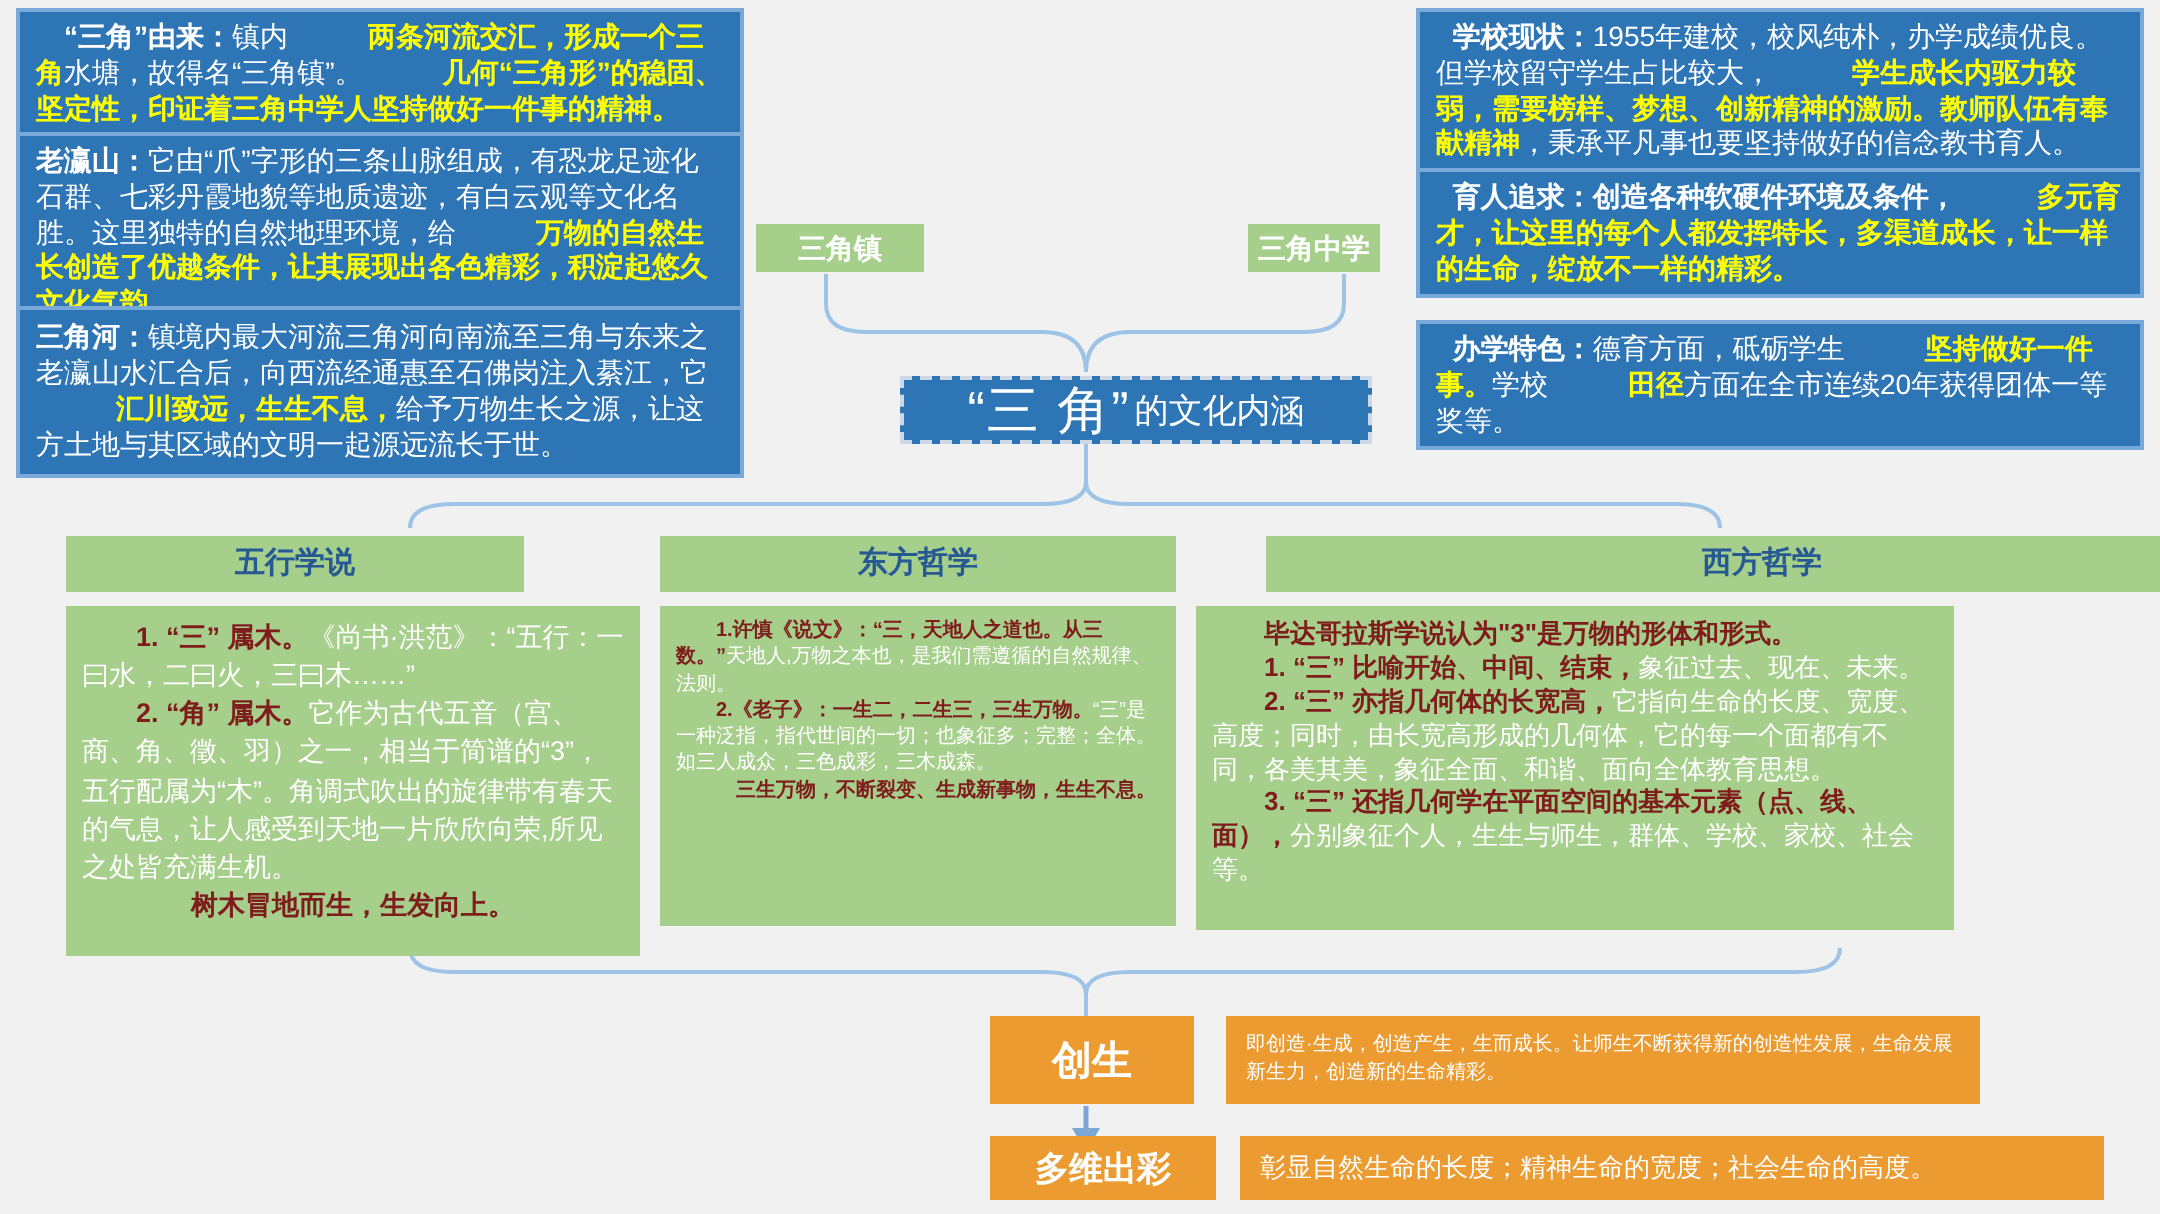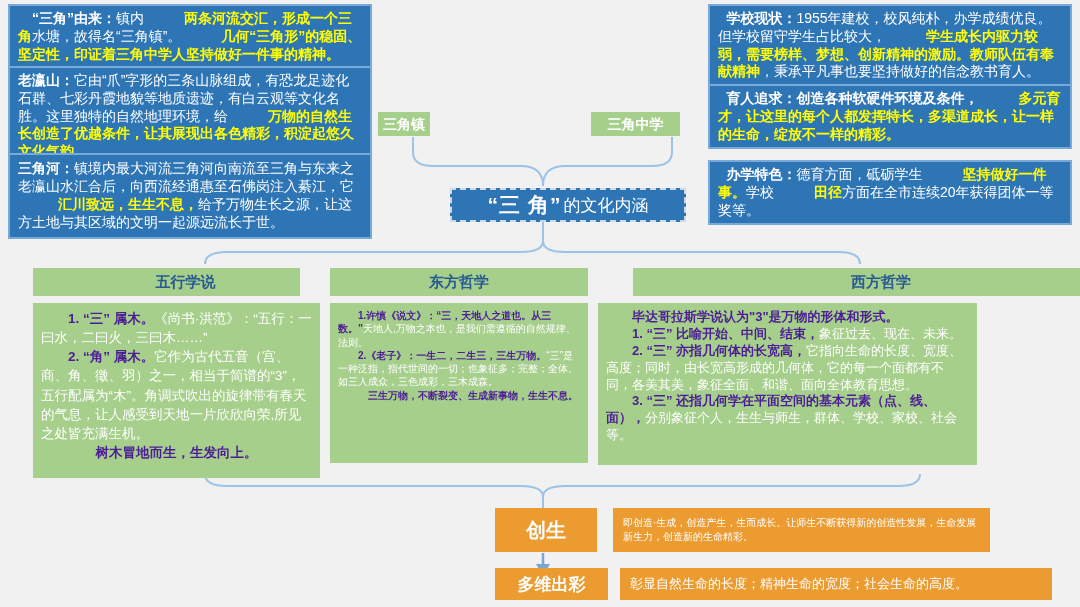--- a/index.html
+++ b/index.html
@@ -23,45 +23,45 @@
   .rp1{left:708px;top:4px;min-height:72px;}
   .rp2{left:708px;top:84px;min-height:64px;}
   .rp3{left:708px;top:160px;min-height:62px;}
   .indent1 p{text-indent:1em;}
   .indent05 p{text-indent:0.6em;}
 
   
   .r-n{color:inherit;}
   .r-b{font-weight:bold;}
   .r-y{color:#ffff00;font-weight:bold;padding-left:40px;}
-  .r-d{color:#4c1d95;font-weight:bold;}
+  .r-d{color:#7f1d1d;font-weight:bold;}
 
   
   .node{
     position:absolute;background:#a6cf8c;color:#fff;font-weight:bold;
     font-size:14px;text-align:center;line-height:24px;height:24px;
   }
-  .node-town{left:378px;top:112px;width:52px;}
-  .node-school{left:591px;top:112px;width:89px;}
+  .node-town{left:378px;top:112px;width:84px;}
+  .node-school{left:624px;top:112px;width:66px;}
 
   
   .title-box{
     position:absolute;left:450px;top:188px;width:236px;height:34px;
     background:#2e75b6;border:2px dashed #cdd9e6;box-sizing:border-box;
     color:#fff;display:flex;align-items:center;justify-content:center;gap:2px;
   }
-  .t-strong{font-size:21px;font-weight:bold;letter-spacing:1px;}
+  .t-strong{font-size:26px;font-weight:normal;letter-spacing:1px;}
   .t-rest{font-size:17px;}
 
   
   .col-header{
     position:absolute;height:28px;background:#a6cf8c;color:#275a93;
     font-weight:bold;font-size:15px;text-align:center;line-height:28px;
   }
-  .h1{left:33px;top:268px;width:229px;padding-left:38px;}
+  .h1{left:33px;top:268px;width:229px;}
   .h2{left:330px;top:268px;width:258px;}
   .h3{left:633px;top:268px;width:496px;}
   .col-body{
     position:absolute;background:#a6cf8c;color:#fff;box-sizing:border-box;
     padding:6px 8px;
   }
   .b1{left:33px;top:303px;width:287px;min-height:175px;font-size:13.5px;line-height:1.42;}
   .b2{left:330px;top:303px;width:258px;min-height:160px;font-size:10px;line-height:1.33;}
   .b3{left:598px;top:303px;width:379px;min-height:162px;font-size:13px;line-height:1.3;}
   .col-body p{margin:0;}

